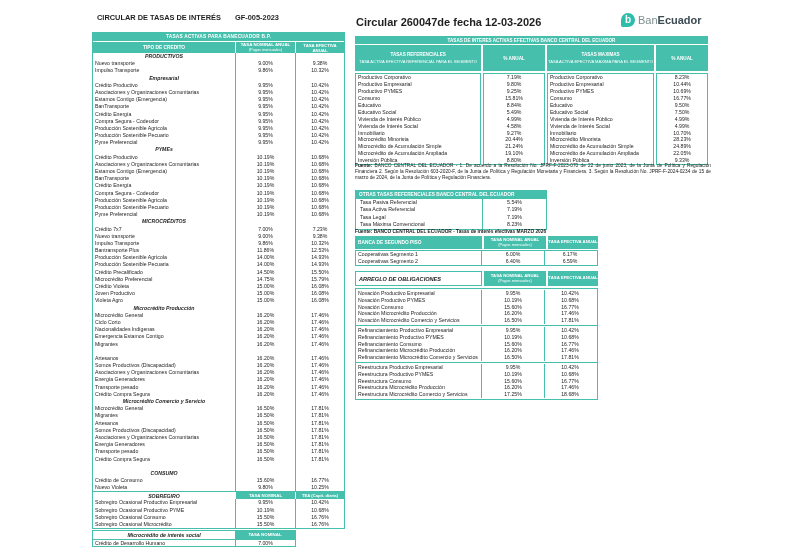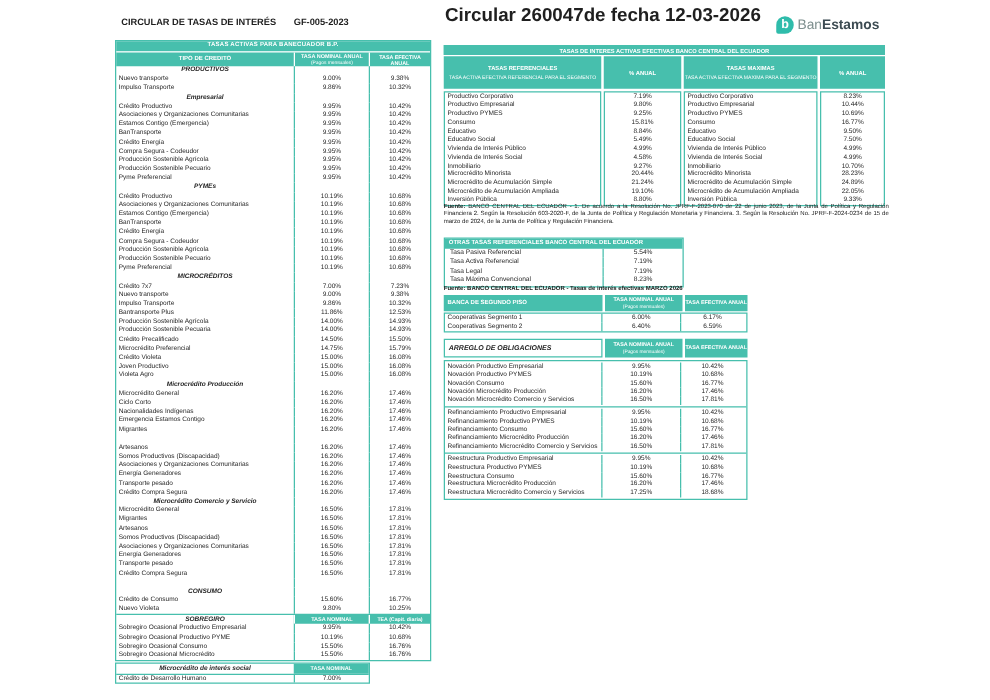--- a/index.html
+++ b/index.html
@@ -10,21 +10,21 @@
     color: #1f1f1f;
     position: relative;
     overflow: hidden;
   }
   #canvas { position: relative; width: 792px; height: 560px; background:#fff; }
 
   
   .hl { position: absolute; left: 97px; top: 13px; width: 250px; }
   .hl-line { display: flex; font-size: 7.4px; font-weight: 700; line-height: 9.5px; }
   .hl-line .a { width: 138px; }
-  .hr-title { position: absolute; left: 356px; top: 4px; font-size: 15px; font-weight: 700; }
+  .hr-title { position: absolute; left: 356px; top: 16px; font-size: 11px; font-weight: 700; }
 
   .logo { position: absolute; left: 621px; top: 13px; display: flex; align-items: center; }
   .logo-icon {
     width: 14px; height: 14px; background: #2fbcab; color: #fff;
     border-radius: 50% 50% 50% 12%; text-align: center; line-height: 14px;
     font-size: 10px; font-weight: 700; margin-right: 3px;
   }
   .logo-ban { font-size: 11px; color: #7d8f8e; font-weight: 400; }
   .logo-ecu { font-size: 11px; color: #3c4b52; font-weight: 700; }
 
@@ -119,21 +119,21 @@
     <div class="hl-line">
       <span class="a">CIRCULAR DE TASAS DE INTERÉS</span>
       <span>GF-005-2023</span>
     </div>
   </div>
 
   <div class="hr-title">Circular 260047de fecha 12-03-2026</div>
   <div class="logo">
     <span class="logo-icon">b</span>
     <span class="logo-ban">Ban</span>
-    <span class="logo-ecu">Estamos</span>
+    <span class="logo-ecu">Ecuador</span>
   </div>
 
   <div id="left-table">
     <div class="lt-title">TASAS ACTIVAS PARA BANECUADOR B.P.</div>
     <div class="lt-head">
       <div class="c1">TIPO DE CREDITO</div>
       <div class="c2">
         <span>TASA NOMINAL ANUAL</span>
         <span class="sub">(Pagos mensuales)</span>
       </div>

